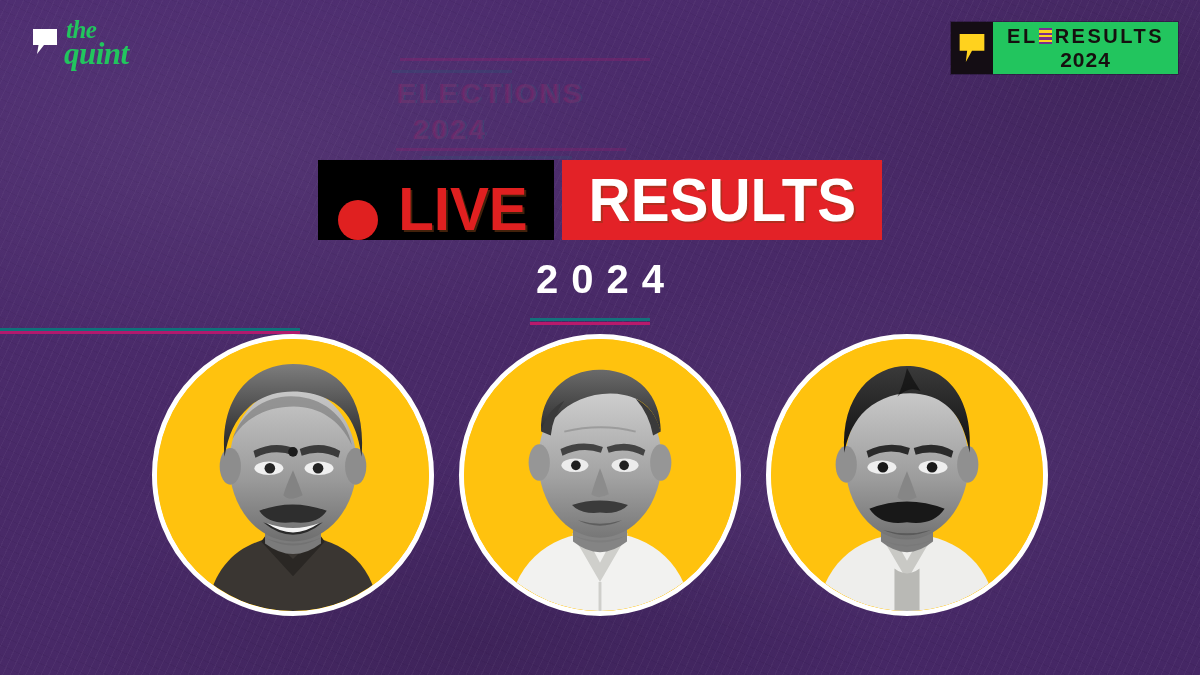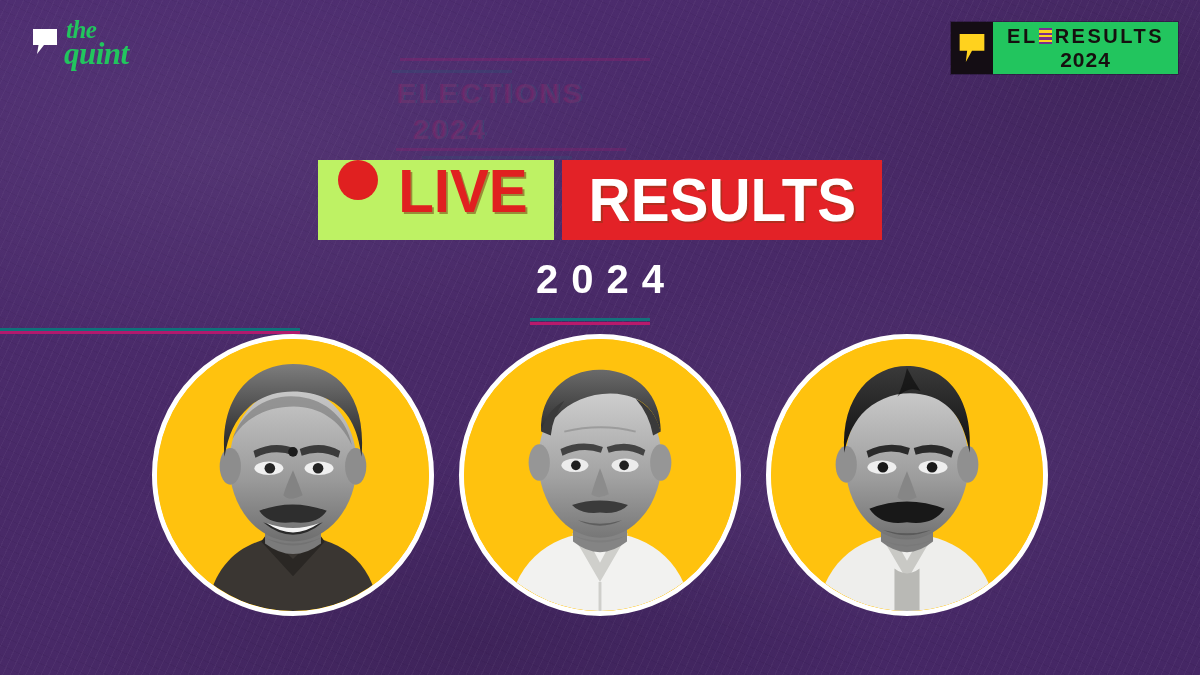--- a/index.html
+++ b/index.html
@@ -168,23 +168,23 @@
     left: 0;
     right: 0;
     top: 160px;
     display: flex;
     justify-content: center;
     align-items: stretch;
     gap: 8px;
     height: 80px;
   }
   .live-box {
-    background: #bef264;
-    display: flex;
-    align-items: flex-start;
+    background: #000000;
+    display: flex;
+    align-items: flex-end;
     gap: 16px;
     padding: 0 22px 0 20px;
   }
   .live-dot {
     width: 40px;
     height: 40px;
     border-radius: 50%;
     background: #E02020;
     flex: none;
   }

